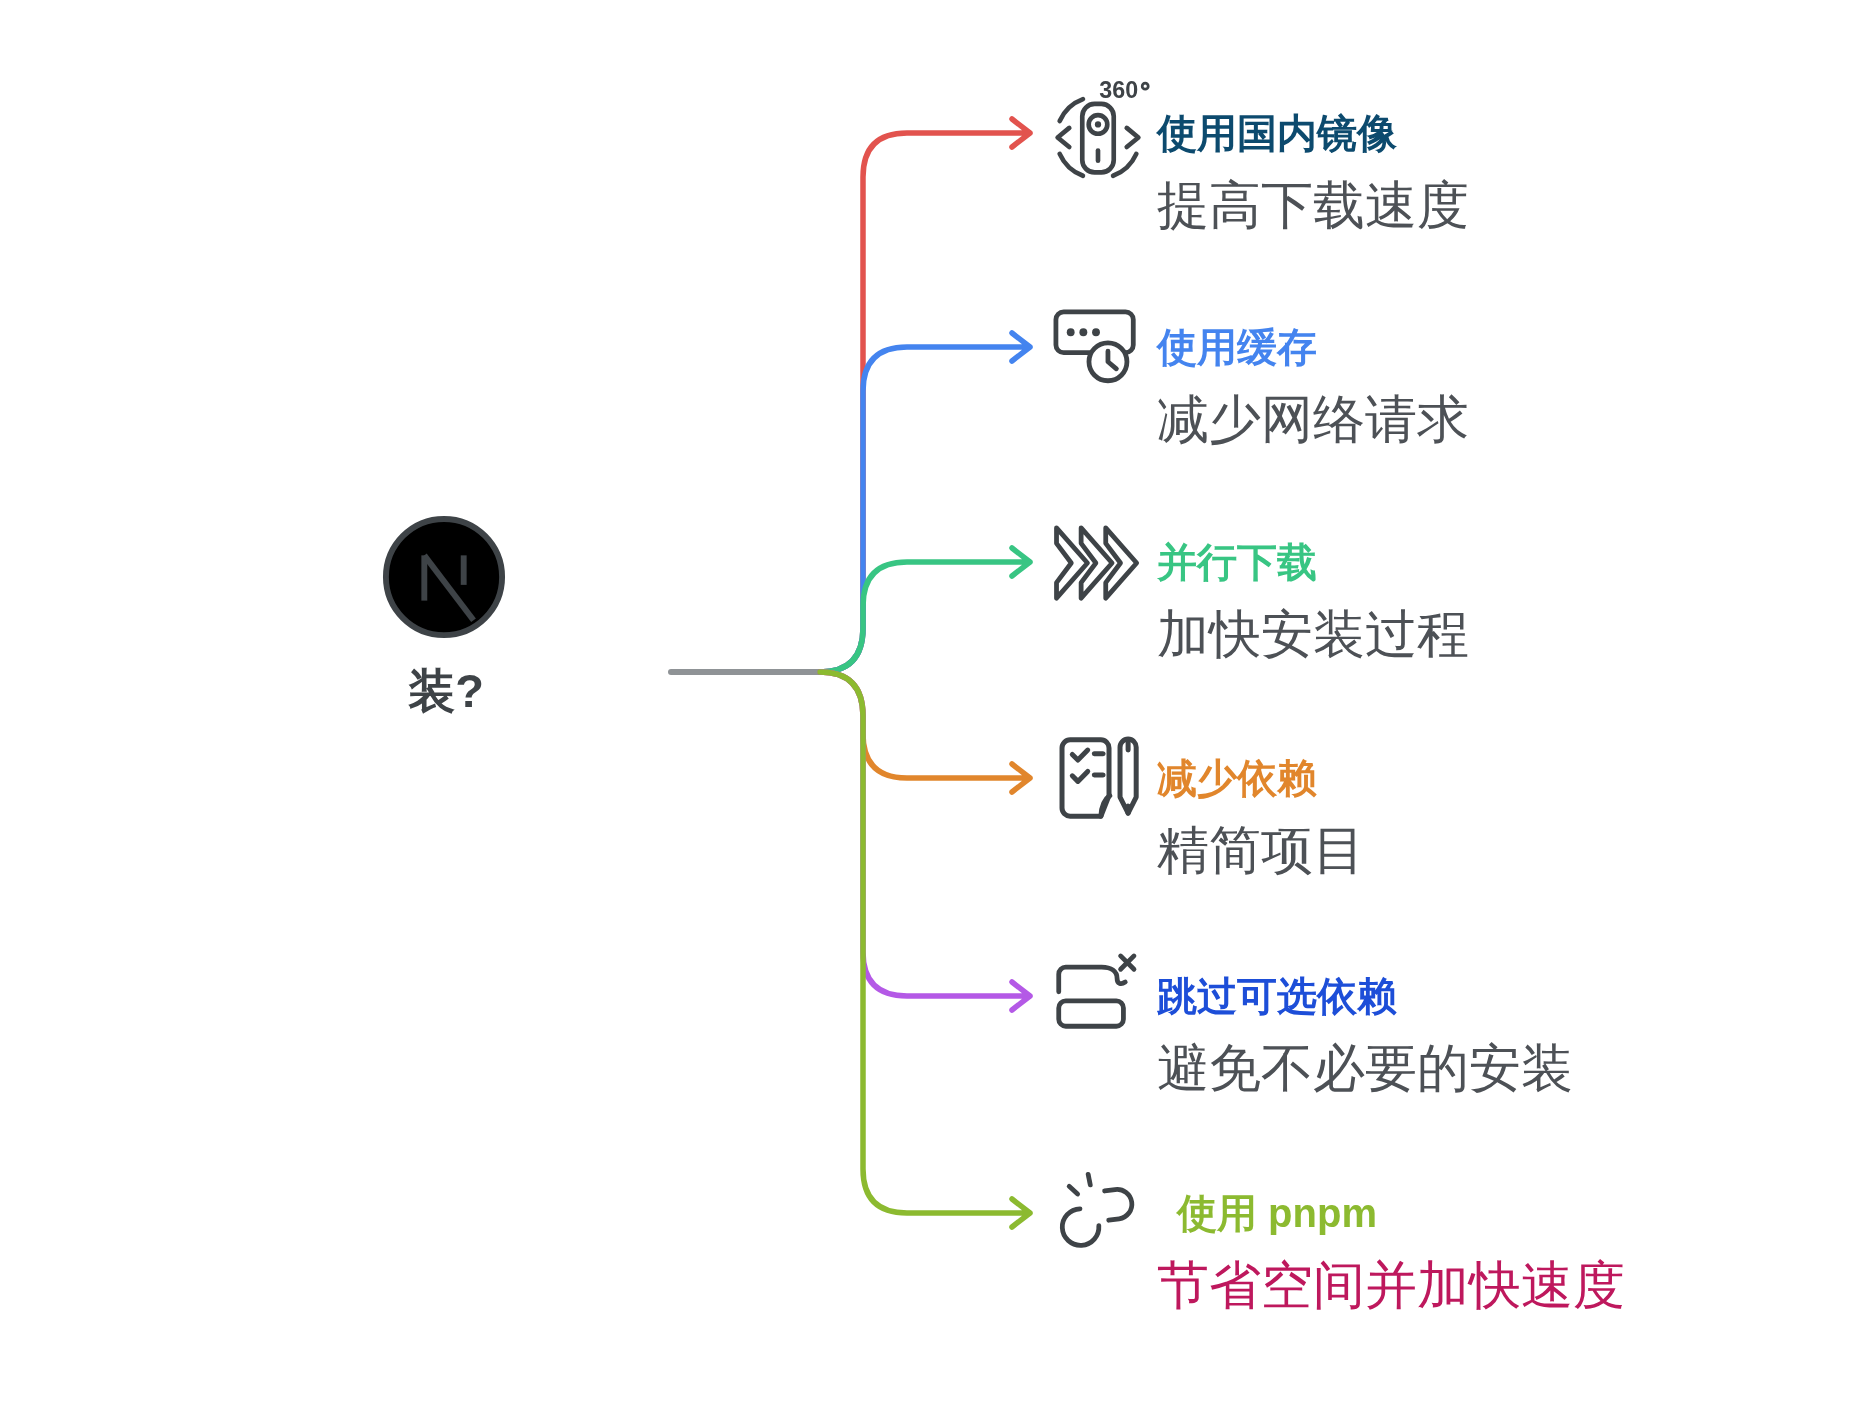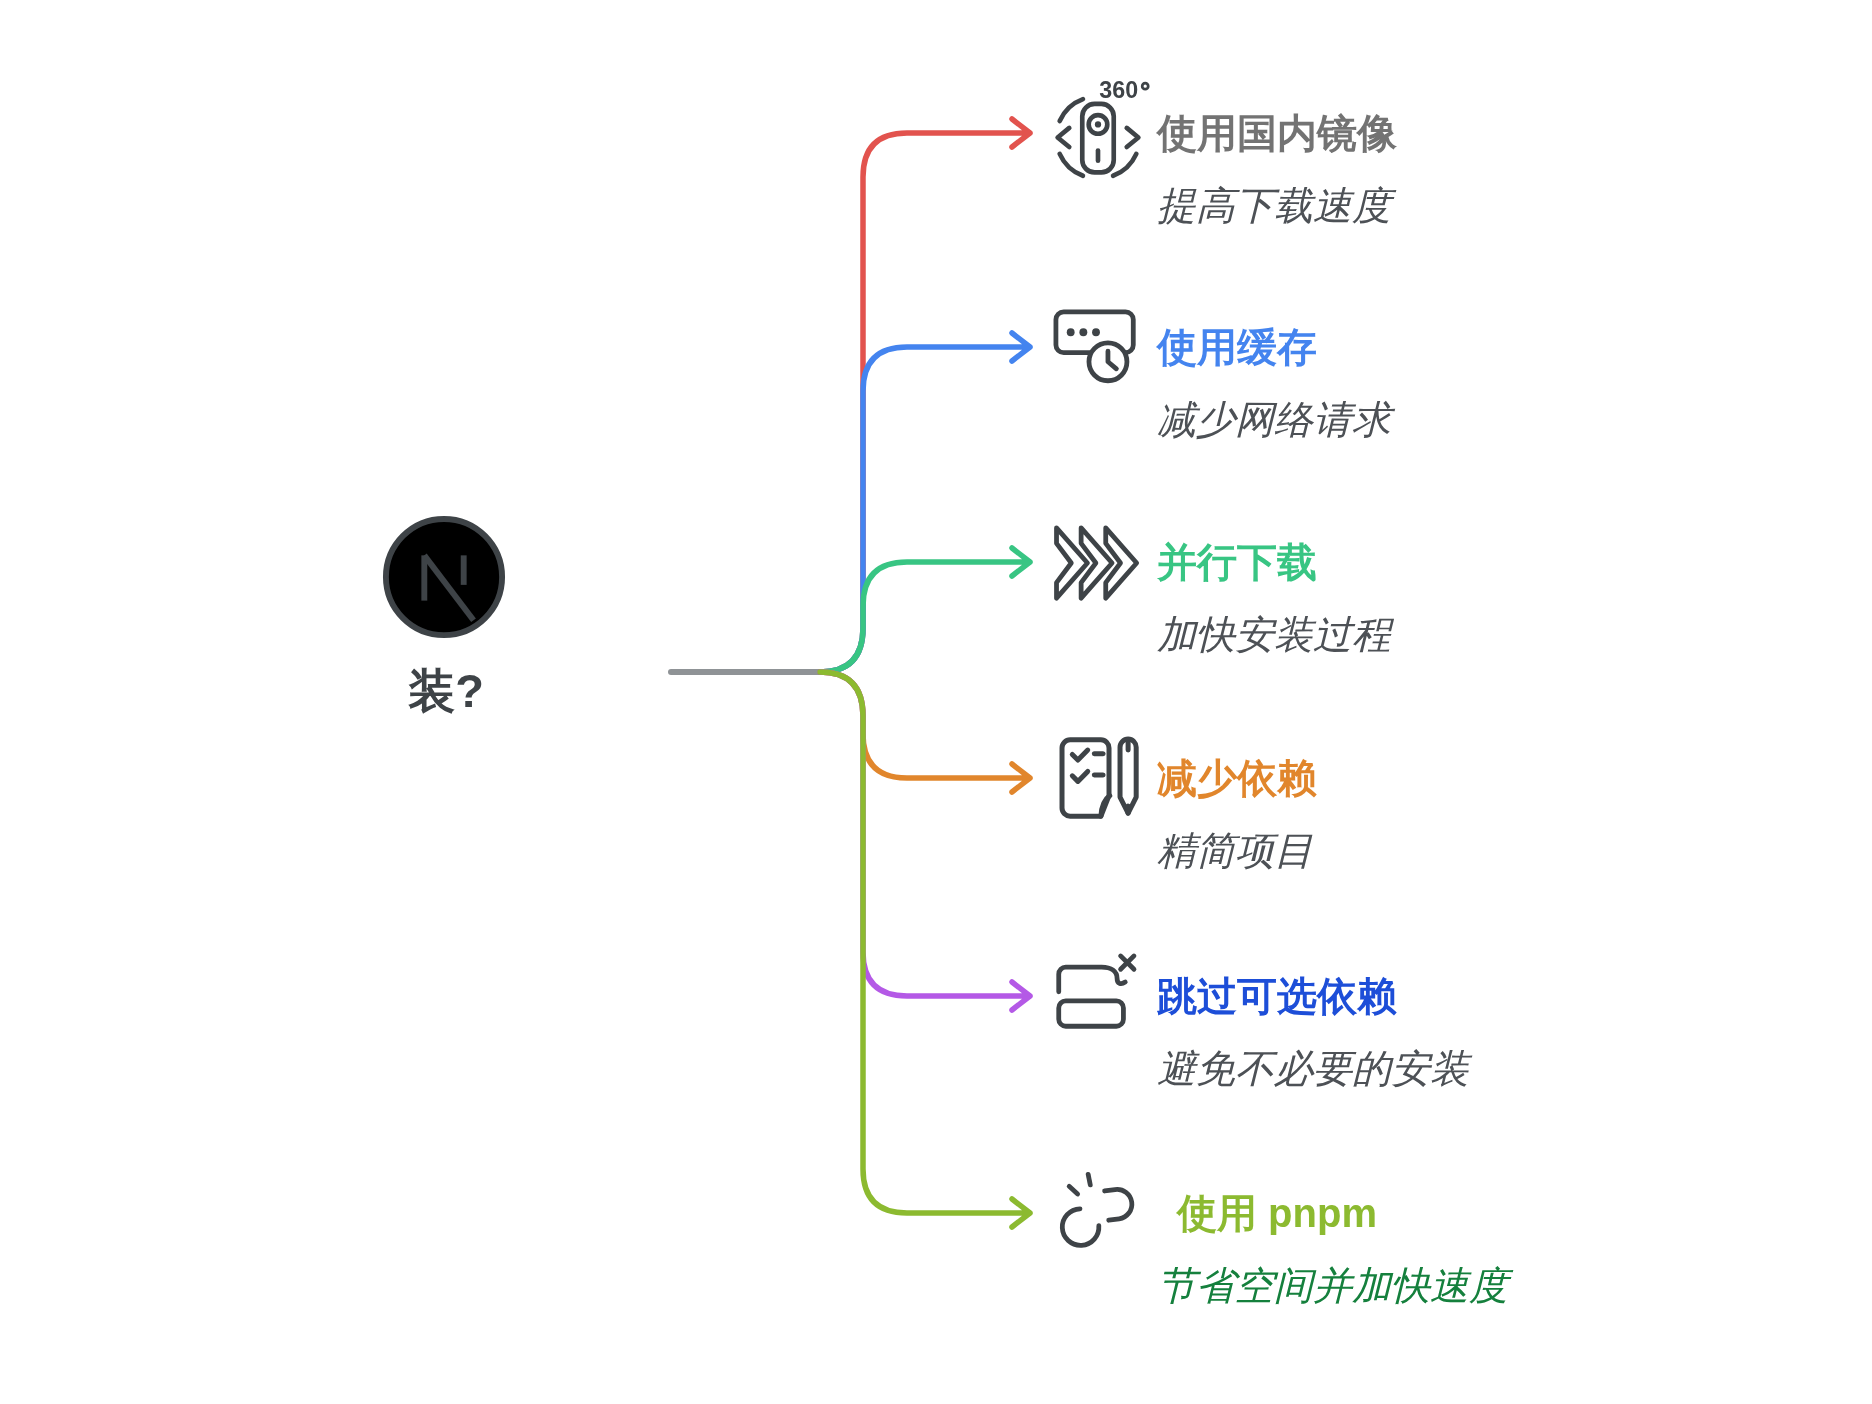--- a/index.html
+++ b/index.html
@@ -11,21 +11,21 @@
   .connector-layer path{fill:none;stroke-linecap:round;stroke-linejoin:round;}
   .icon{position:absolute;}
   .icon svg{display:block;}
   .icon g{fill:none;stroke-width:3.4;stroke-linecap:round;stroke-linejoin:round;}
   .branch-title{
     position:absolute;transform:translateY(-50%);
     font-size:40px;font-weight:700;white-space:nowrap;
   }
   .branch-subtitle{
     position:absolute;transform:translateY(-50%);
-    font-size:39px;font-weight:400;white-space:nowrap;font-style:italic;
+    font-size:52px;font-weight:400;white-space:nowrap;
   }
   .root-logo{position:absolute;left:381px;top:514px;}
   .root-title{
     position:absolute;left:228px;top:664px;width:436px;
     text-align:center;font-size:47px;font-weight:700;line-height:1.16;
   }
 </style>
 </head>
 <body>
 
@@ -66,21 +66,21 @@
           <path d="M27 14 A30 30 0 0 0 10 30"></path>
           <path d="M10 54 A30 30 0 0 0 27 70"></path>
           <path d="M17 35 L8.5 42 L17 49"></path>
           <path d="M49 70 A30 30 0 0 0 66 54"></path>
           <path d="M59 35 L67.5 42 L59 49"></path>
           <circle cx="72.5" cy="4.5" r="2.2" style="stroke-width:2"></circle>
           <text x="39" y="13.5" font-size="17" font-weight="700" fill="currentColor" stroke="none">360</text>
         </g>
       </svg>
     </div>
-    <div class="branch-title" style="left: 1157px; top: 133px; color: #737373;">使用国内镜像</div>
+    <div class="branch-title" style="left: 1157px; top: 133px; color: #0c4a6e;">使用国内镜像</div>
     <div class="branch-subtitle" style="left: 1157px; top: 206px; color: rgb(77, 81, 86);">提高下载速度</div>
   </div>
 
   <div>
     <div class="icon" style="left:1051px;top:302px">
       <svg width="90" height="90" viewBox="0 0 64 64">
         <g stroke="#3e4347" style="color: rgb(62, 67, 71);">
           <rect x="3.5" y="7" width="55" height="29" rx="5.5"></rect>
           <circle cx="14" cy="21.5" r="2.8" fill="currentColor" stroke="none"></circle>
           <circle cx="23" cy="21.5" r="2.8" fill="currentColor" stroke="none"></circle>
@@ -148,16 +148,16 @@
       <svg width="90" height="90" viewBox="0 0 64 64">
         <g stroke="#3e4347" style="color: rgb(62, 67, 71);">
           <path d="M29 33 A13 13 0 1 0 29 51" transform="rotate(-48 19.6 42)"></path>
           <path d="M38 15 h7.5 a10.5 10.5 0 0 1 0 21 h-7.5" transform="rotate(-8 47 25)"></path>
           <path d="M11.5 13 L17.5 18.5"></path>
           <path d="M25 4.5 L26.5 12"></path>
         </g>
       </svg>
     </div>
     <div class="branch-title" style="left: 1157px; top: 1213px; color: rgb(140, 186, 48); margin-left: 20px;">使用 pnpm</div>
-    <div class="branch-subtitle" style="left: 1157px; top: 1286px; color: #15803d;">节省空间并加快速度</div>
+    <div class="branch-subtitle" style="left: 1157px; top: 1286px; color: #be185d;">节省空间并加快速度</div>
   </div>
 
 </div>
 
 </body></html>

